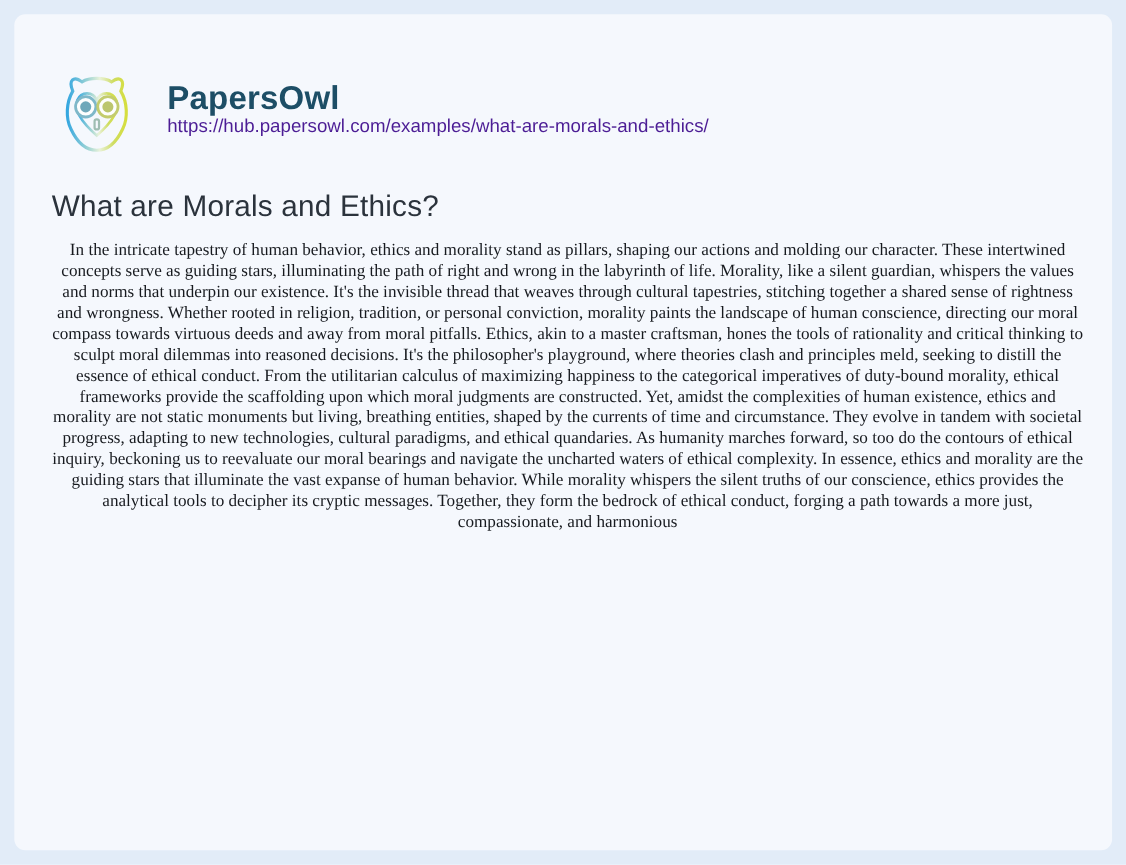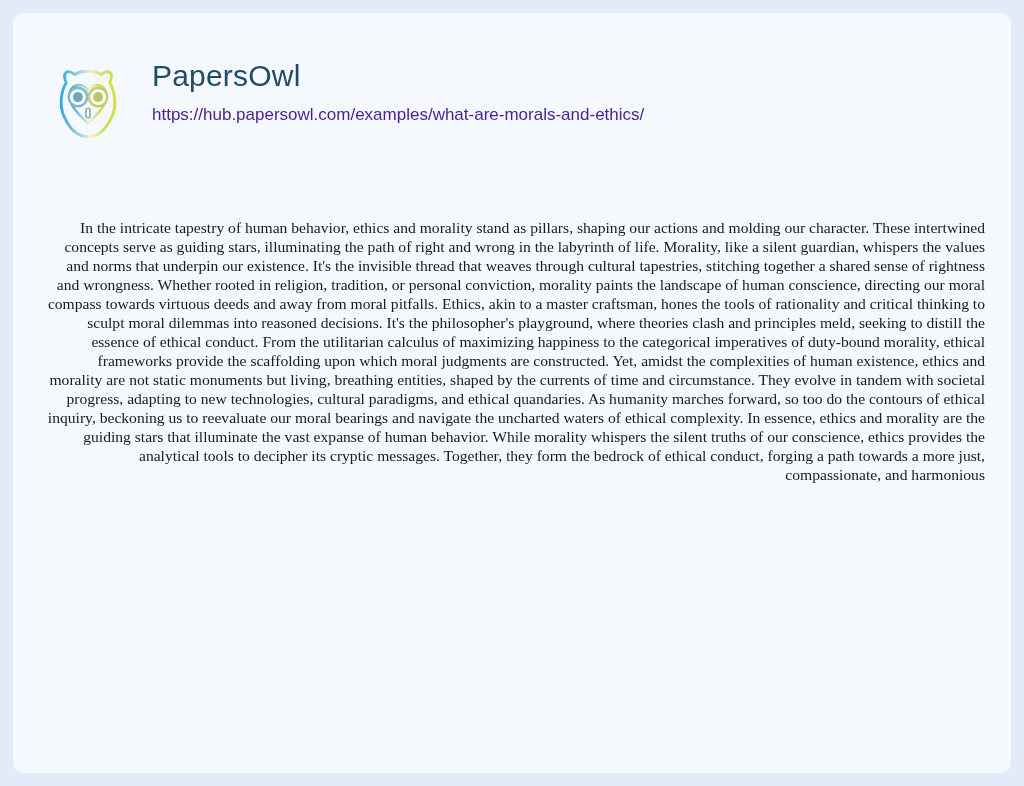--- a/index.html
+++ b/index.html
@@ -33,23 +33,23 @@
     position: absolute;
     left: 0;
     top: 2px;
     width: 84px;
     height: 88px;
     cursor: pointer;
   }
   .brand {
     position: absolute;
     left: 106px;
-    top: 2px;
+    top: 16px;
     font-size: 30px;
-    font-weight: 400;
+    font-weight: 700;
     letter-spacing: 0.2px;
     color: #1d4e66;
     white-space: nowrap;
     cursor: pointer;
   }
   .url {
     position: absolute;
     left: 106px;
     top: 48px;
     font-size: 17px;
@@ -70,21 +70,21 @@
   }
   .article-body {
     position: absolute;
     left: 34px;
     top: 205px;
     width: 938px;
     font-family: "Liberation Serif", serif;
     font-size: 15.6px;
     line-height: 19px;
     color: #171a1f;
-    text-align: right;
+    text-align: center;
   }
 </style>
 </head>
 <body>
 
 <div class="panel">
 
   <div class="header">
 
     <svg class="logo" viewBox="0 0 100 100" xmlns="http://www.w3.org/2000/svg" aria-hidden="true">
@@ -104,16 +104,17 @@
       <circle cx="62" cy="43" r="11" fill="#fdfefe" stroke="#c3cc6e" stroke-width="3"></circle>
       <circle cx="62" cy="43" r="6" fill="#bcc66f"></circle>
       <rect x="47.6" y="56.5" width="4.8" height="11" rx="2.2" fill="none" stroke="#9fbdb2" stroke-width="2.4"></rect>
     </svg>
 
     <div class="brand">PapersOwl</div>
 
     <div class="url">https://hub.papersowl.com/examples/what-are-morals-and-ethics/</div>
   </div>
 
+  <h1 class="page-title">What are Morals and Ethics?</h1>
 
   <div class="article-body">In the intricate tapestry of human behavior, ethics and morality stand as pillars, shaping our actions and molding our character. These intertwined concepts serve as guiding stars, illuminating the path of right and wrong in the labyrinth of life. Morality, like a silent guardian, whispers the values and norms that underpin our existence. It's the invisible thread that weaves through cultural tapestries, stitching together a shared sense of rightness and wrongness. Whether rooted in religion, tradition, or personal conviction, morality paints the landscape of human conscience, directing our moral compass towards virtuous deeds and away from moral pitfalls. Ethics, akin to a master craftsman, hones the tools of rationality and critical thinking to sculpt moral dilemmas into reasoned decisions. It's the philosopher's playground, where theories clash and principles meld, seeking to distill the essence of ethical conduct. From the utilitarian calculus of maximizing happiness to the categorical imperatives of duty-bound morality, ethical frameworks provide the scaffolding upon which moral judgments are constructed. Yet, amidst the complexities of human existence, ethics and morality are not static monuments but living, breathing entities, shaped by the currents of time and circumstance. They evolve in tandem with societal progress, adapting to new technologies, cultural paradigms, and ethical quandaries. As humanity marches forward, so too do the contours of ethical inquiry, beckoning us to reevaluate our moral bearings and navigate the uncharted waters of ethical complexity. In essence, ethics and morality are the guiding stars that illuminate the vast expanse of human behavior. While morality whispers the silent truths of our conscience, ethics provides the analytical tools to decipher its cryptic messages. Together, they form the bedrock of ethical conduct, forging a path towards a more just, compassionate, and harmonious</div>
 
 </div>
 
 </body></html>

